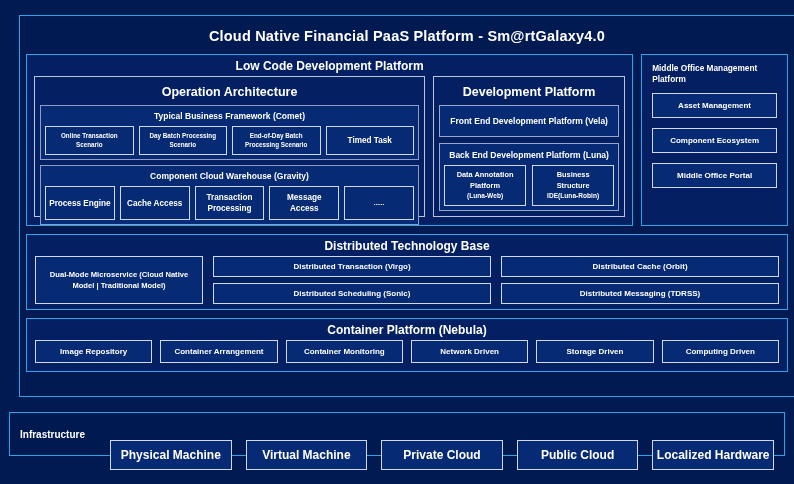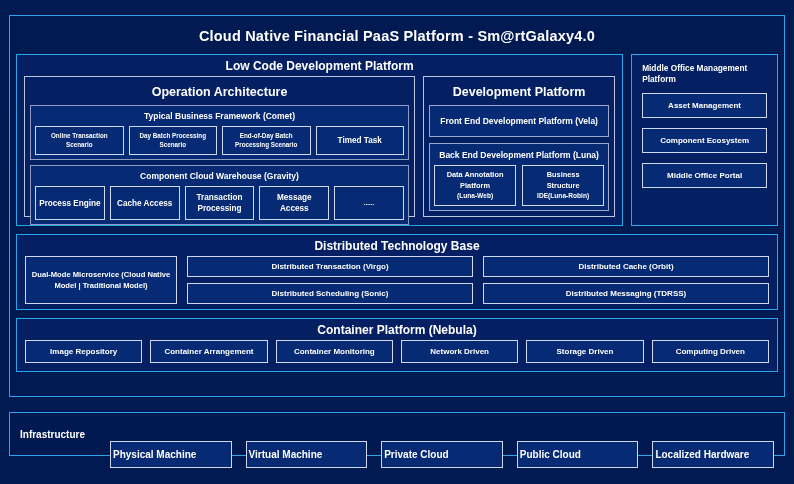--- a/index.html
+++ b/index.html
@@ -29,21 +29,21 @@
 
   .page {
     position: absolute;
     inset: 0;
     padding: 0;
   }
 
   
   .main-frame {
     position: absolute;
-    left: 9px;
+    left: 19px;
     top: 15px;
     width: 776px;
     height: 382px;
     border: 1.5px solid #2ba4e8;
     background: rgba(2, 26, 82, 0.25);
     box-sizing: border-box;
   }
 
   .main-title {
     text-align: center;
@@ -206,21 +206,21 @@
   }
 
   
   .dtb {
     margin-top: 8px;
     height: 76px;
     padding: 0 8px 7px 8px;
   }
   .dtb-inner { display: flex; gap: 10px; align-items: stretch; }
   .dtb-wide {
-    width: 152px;
+    width: 168px;
     border: 1px solid #cfd8ee;
     background: #062a73;
     font-size: 7.6px;
     font-weight: bold;
     line-height: 1.5;
     text-align: center;
     display: flex;
     align-items: center;
     justify-content: center;
     padding: 4px;
@@ -276,22 +276,23 @@
     font-weight: bold;
     width: 80px;
     flex: 0 0 auto;
     color: #ffffff;
   }
   .infra-cells { display: flex; gap: 14px; flex: 1 1 auto; }
   .infra-cell {
     flex: 1 1 0;
     border: 1px solid #cfd8ee;
     background: #062a73;
-    font-size: 10px;
-    font-weight: bold;
+    font-size: 12px;
+    font-weight: bold;
+    text-align: center;
     padding: 7px 2px;
     color: #ffffff;
     margin-top: 41px;
   }
 </style>
 </head>
 <body>
 
 <div class="bg-diagonals"></div>
 

